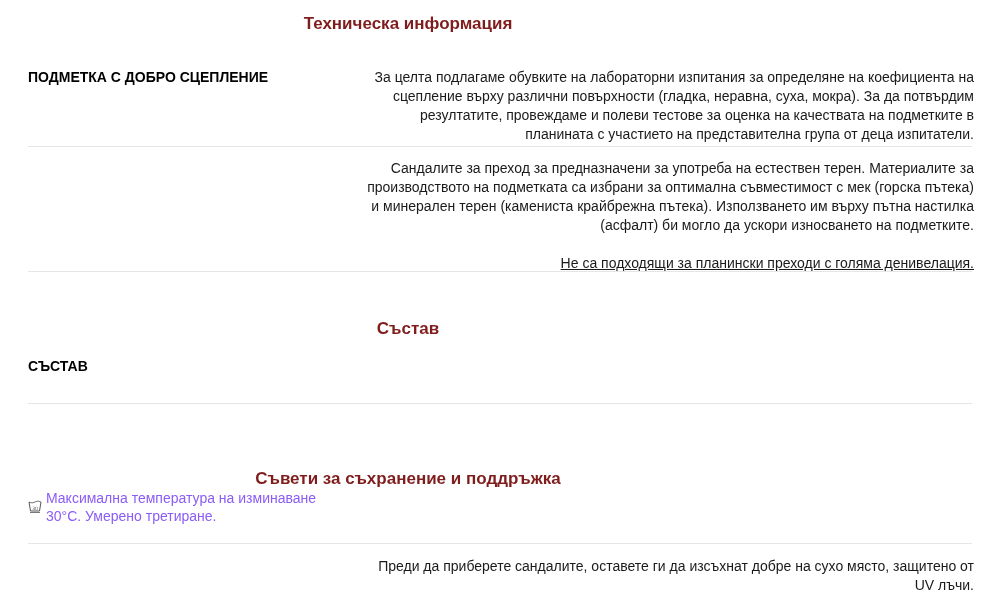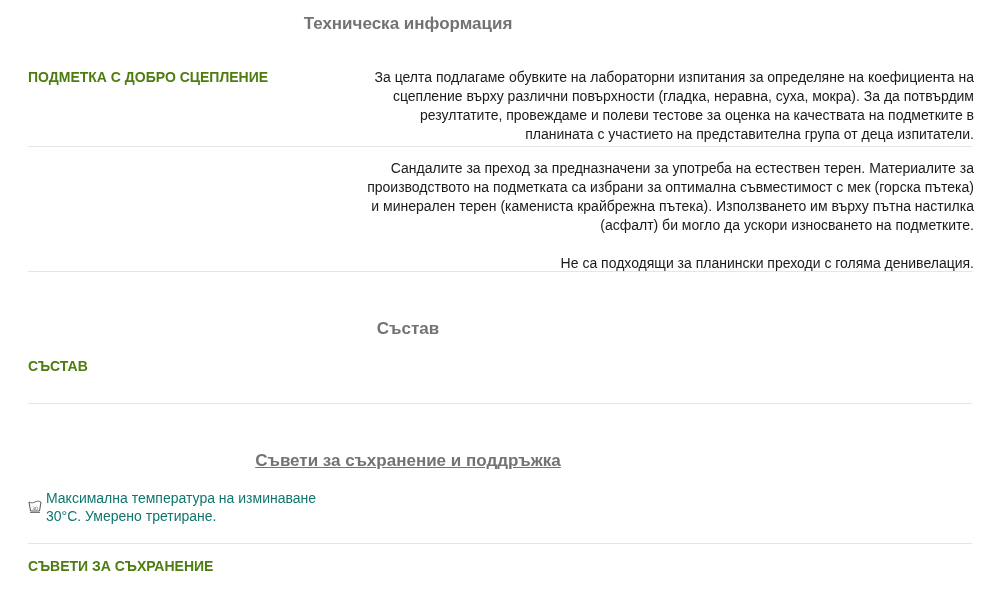--- a/index.html
+++ b/index.html
@@ -15,67 +15,68 @@
       color: #1a1a1a;
       position: relative;
     }
     .section-title {
       position: absolute;
       left: 0;
       width: 816px;
       text-align: center;
       font-weight: bold;
       font-size: 17px;
-      color: #737373;
+      color: #7f1d1d;
       margin: 0;
       line-height: 22px;
     }
     .row {
       position: absolute;
       left: 28px;
       width: 944px;
       border-bottom: 1px solid #e6e6e6;
     }
     .row-label {
       position: absolute;
       left: 0;
       top: 0;
       width: 300px;
       font-weight: bold;
       font-size: 14px;
-      color: #4d7c0f;
+      color: #000000;
       line-height: 18px;
       text-transform: uppercase;
     }
     .row-value {
       position: absolute;
       left: 330px;
       top: 0;
       width: 616px;
       font-size: 14px;
       color: #1a1a1a;
       line-height: 19px;
       text-align: right;
     }
     .row-value p {
       margin: 0;
     }
     .row-value p + p {
       margin-top: 19px;
+      text-decoration: underline;
     }
     .care-item {
       position: absolute;
       left: 28px;
       top: 489px;
       width: 320px;
       display: flex;
       align-items: flex-start;
       font-size: 14px;
       line-height: 18px;
-      color: #0f766e;
+      color: #8b5cf6;
     }
     .care-icon {
       flex: 0 0 auto;
       width: 14px;
       height: 14px;
       margin-top: 10px;
       margin-right: 4px;
     }
   </style>
 </head>
@@ -96,30 +97,32 @@
     <p>Не са подходящи за планински преходи с голяма денивелация.</p>
   </div>
 </div>
 
 <h2 class="section-title" style="top:318px;">Състав</h2>
 
 <div class="row" style="top:357px; height:46px;">
   <div class="row-label">Състав</div>
 </div>
 
-<h2 class="section-title" style="top:450px;text-decoration:underline;">Съвети за съхранение и поддръжка</h2>
+<h2 class="section-title" style="top:468px;">Съвети за съхранение и поддръжка</h2>
 
 <div class="care-item">
   <span class="care-icon">
     <svg width="14" height="14" viewBox="0 0 14 14">
       <path d="M1 3 L2.5 12 L11.5 12 L13 3" fill="none" stroke="#555" stroke-width="1"></path>
       <path d="M1 3 Q4 5 7 3 Q10 1 13 3" fill="none" stroke="#555" stroke-width="0.8"></path>
       <text x="7" y="10.5" font-size="4.5" text-anchor="middle" fill="#555" font-family="DejaVu Sans, sans-serif">30</text>
       <line x1="2" y1="13.5" x2="12" y2="13.5" stroke="#555" stroke-width="0.8"></line>
     </svg>
   </span>
   <span>Максимална температура на изминаване 30°C. Умерено третиране.</span>
 </div>
 
 <div class="row" style="top:557px; height:50px; border-bottom:none;">
-  <div class="row-label">Съвети за съхранение</div>
+  <div class="row-value">
+    <p>Преди да приберете сандалите, оставете ги да изсъхнат добре на сухо място, защитено от UV лъчи.</p>
+  </div>
 </div>
 <div style="position:absolute; left:28px; top:543px; width:944px; border-top:1px solid #e6e6e6;"></div>
 
 </body></html>

